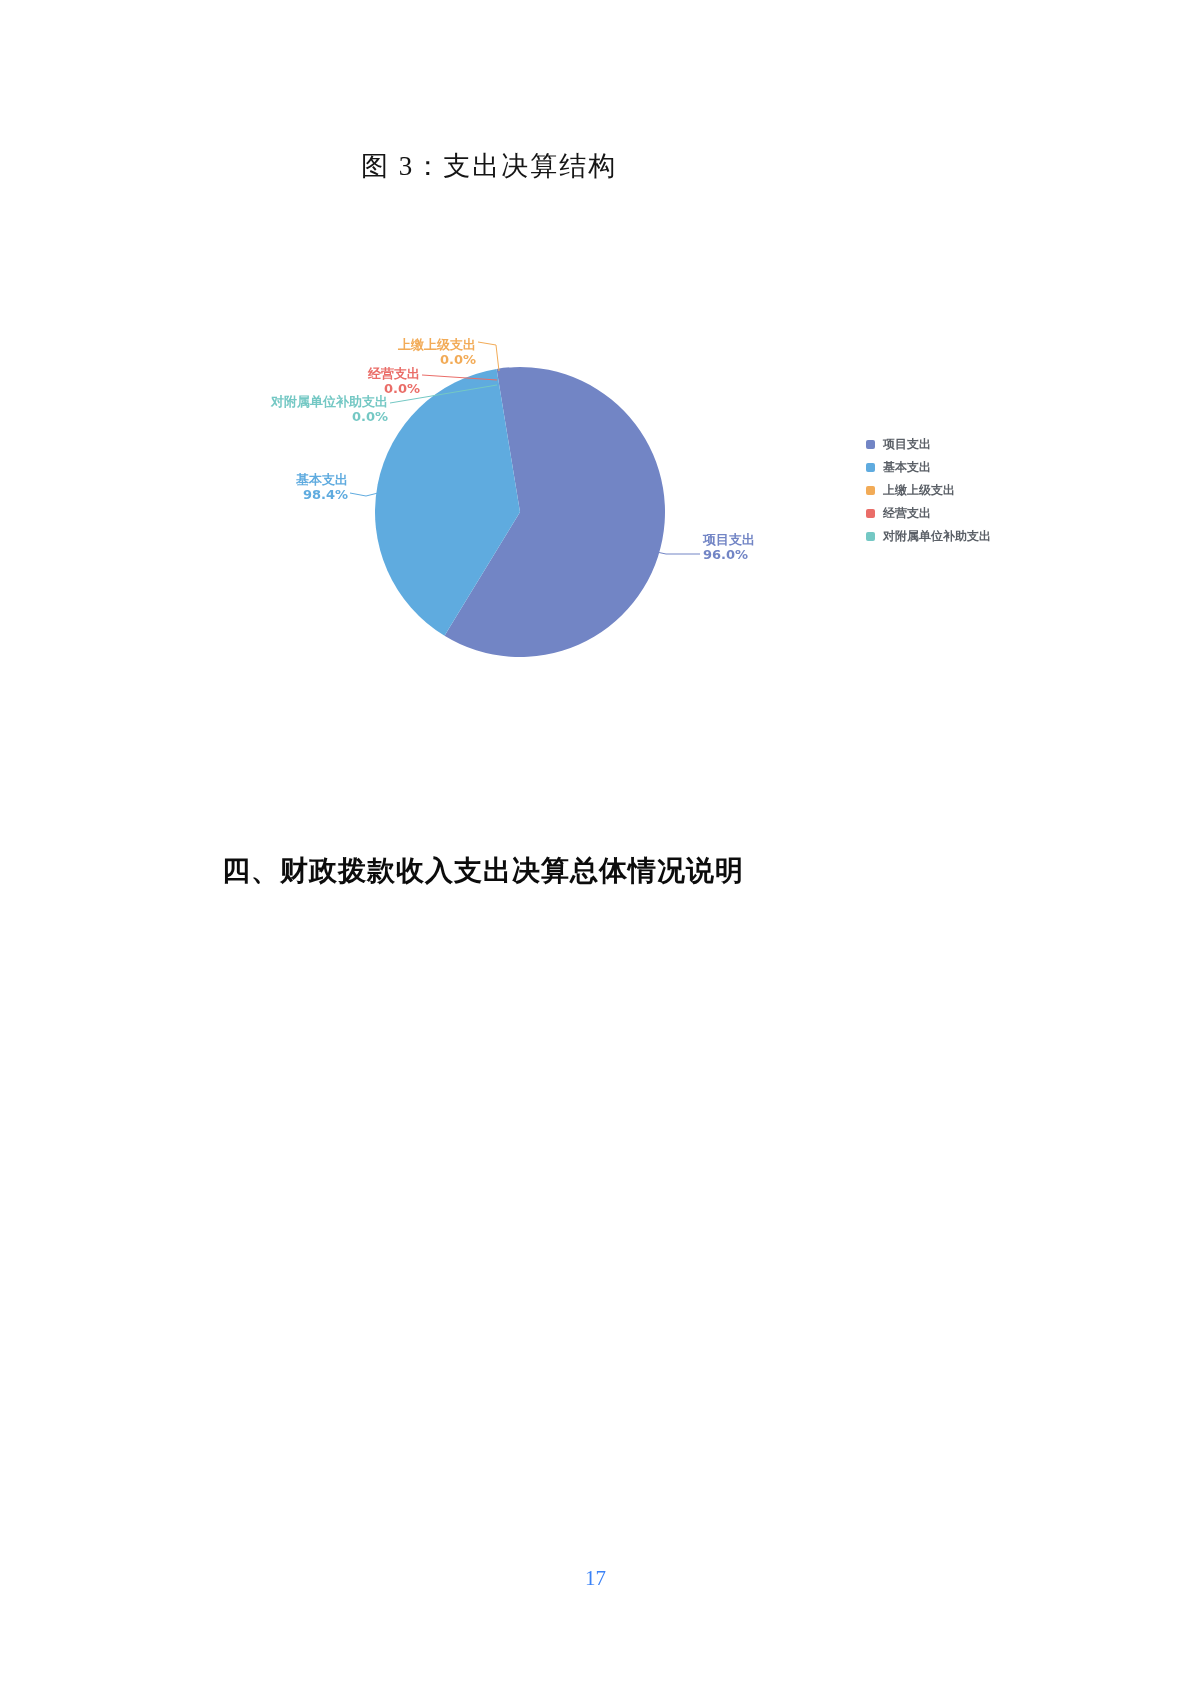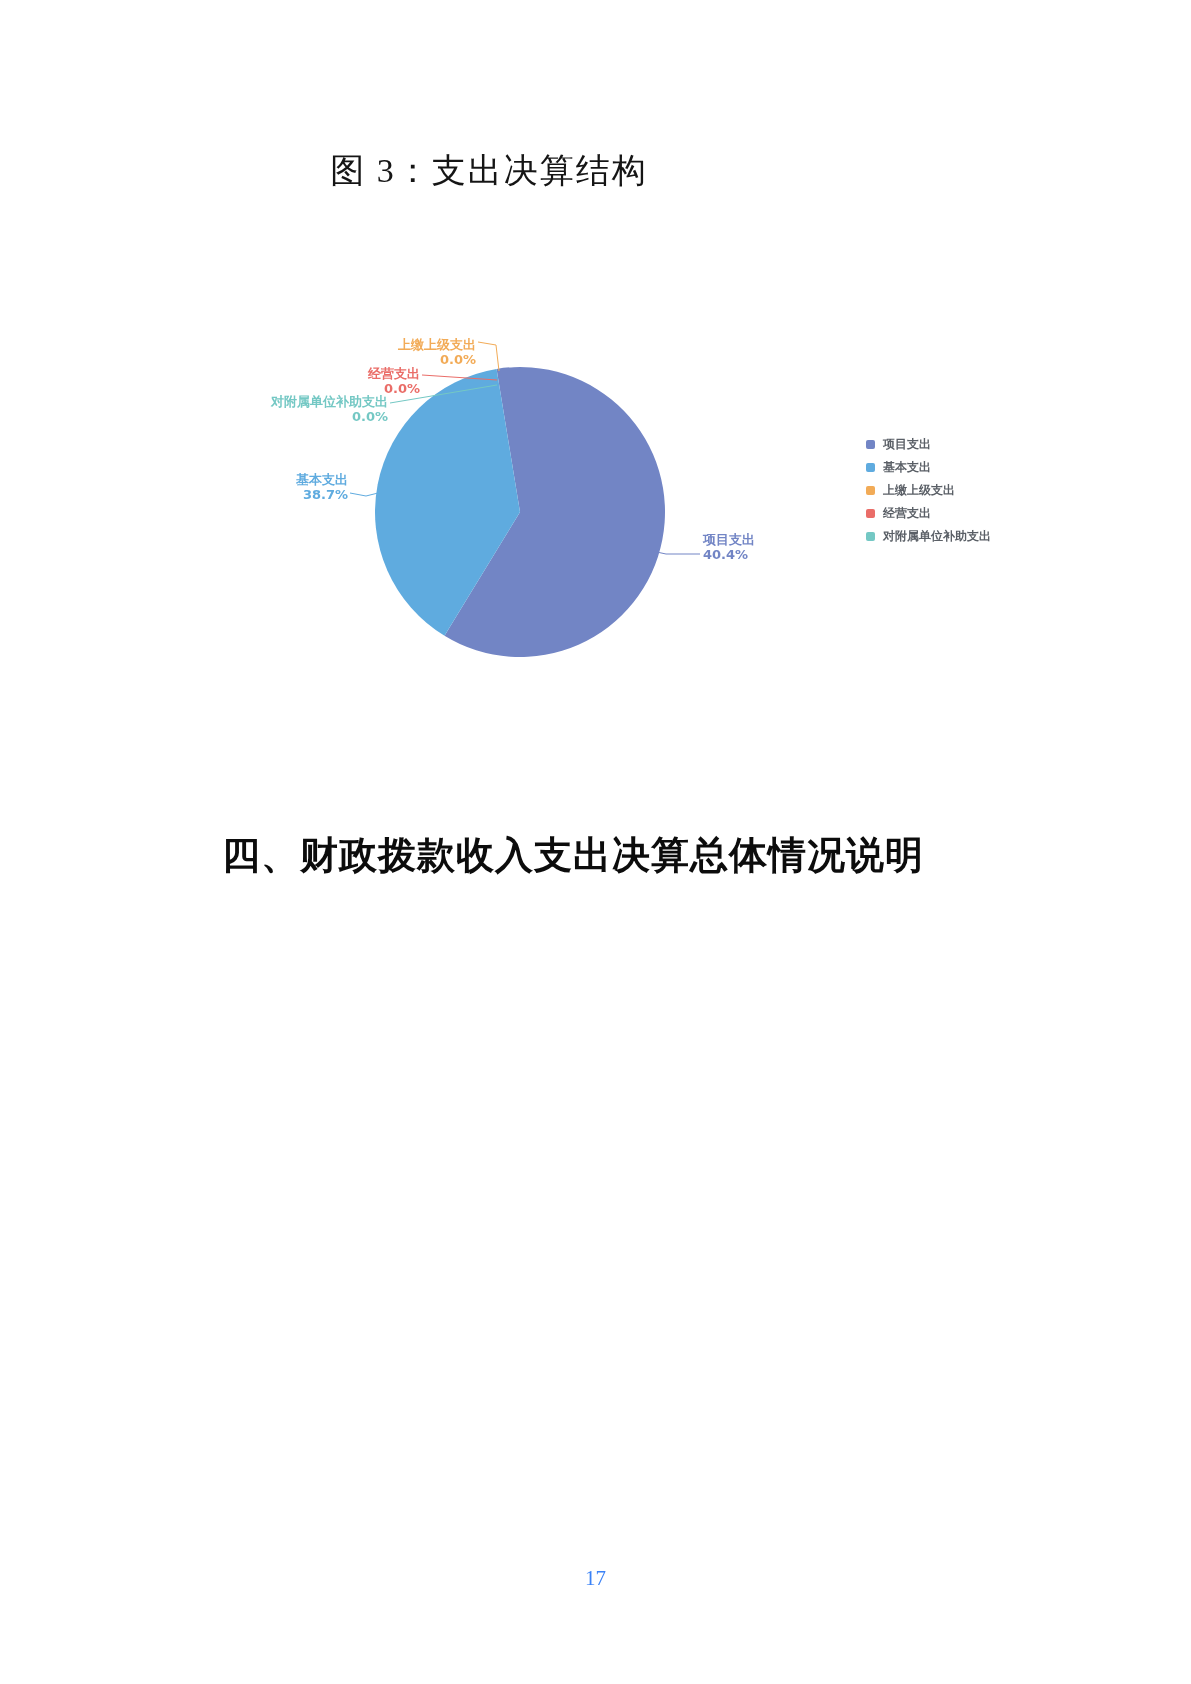--- a/index.html
+++ b/index.html
@@ -3,21 +3,21 @@
 <meta charset="utf-8">
 <style>
   html,body{margin:0;padding:0;}
   body{
     width:1191px;height:1684px;position:relative;background:#ffffff;
     font-family:"Liberation Serif","DejaVu Serif",serif;color:#1a1a1a;
     overflow:hidden;
   }
   .figure-title{
     position:absolute;top:148px;left:0;width:978px;text-align:center;
-    font-size:34px;letter-spacing:2px;color:#151515;
+    font-size:27px;letter-spacing:2px;color:#151515;
   }
   .chart{position:absolute;left:8px;top:195px;width:1191px;height:515px;font-weight:bold;}
   .chart svg{position:absolute;left:0;top:0;}
   .legend{position:absolute;left:858px;top:238px;}
   .legend-item{display:flex;align-items:center;height:23px;}
   .legend-marker{width:9px;height:9px;border-radius:2px;margin-right:8px;flex:none;}
   .legend-label{
     font-family:"DejaVu Sans","Liberation Sans",sans-serif;
     font-size:12px;color:#5a5f66;white-space:nowrap;
   }
@@ -25,23 +25,23 @@
     position:absolute;font-family:"DejaVu Sans","Liberation Sans",sans-serif;
     font-size:13px;line-height:15px;white-space:nowrap;text-align:right;
   }
   .callout.left-align{text-align:left;}
   .co-shangjiao{right:723px;top:142px;}
   .co-jingying{right:779px;top:171px;}
   .co-fushu{right:811px;top:199px;}
   .co-jiben{right:851px;top:277px;}
   .co-xiangmu{left:695px;top:337px;}
   .section-heading{
-    position:absolute;left:222px;top:830px;
+    position:absolute;left:222px;top:852px;
     font-family:"Liberation Sans","DejaVu Sans",sans-serif;
-    font-weight:bold;font-size:38px;letter-spacing:1px;color:#0c0c0c;
+    font-weight:bold;font-size:28px;letter-spacing:1px;color:#0c0c0c;
   }
   .body-text{
     position:absolute;left:170px;top:902px;width:852px;
     font-size:30px;line-height:60px;letter-spacing:2px;
     text-align:justify;text-justify:inter-ideograph;color:#141414;
   }
   .body-text p{margin:0;text-indent:2em;}
   .page-number{
     position:absolute;left:0;top:1566px;width:1191px;text-align:center;
     font-size:21px;color:#3b82f6;
@@ -72,25 +72,25 @@
   <div class="callout co-jingying" style="color: rgb(234, 109, 104);">
     <div>经营支出</div>
     <div>0.0%</div>
   </div>
   <div class="callout co-fushu" style="color: rgb(116, 200, 196);">
     <div>对附属单位补助支出</div>
     <div>0.0%</div>
   </div>
   <div class="callout co-jiben" style="color: rgb(95, 171, 223);">
     <div>基本支出</div>
-    <div>38.7%</div>
+    <div>98.4%</div>
   </div>
   <div class="callout co-xiangmu left-align" style="color: rgb(114, 133, 197);">
     <div>项目支出</div>
-    <div>40.4%</div>
+    <div>96.0%</div>
   </div>
 
   <div class="legend">
     <div class="legend-item">
       <span class="legend-marker" style="background: rgb(114, 133, 197);"></span>
       <span class="legend-label">项目支出</span>
     </div>
     <div class="legend-item">
       <span class="legend-marker" style="background: rgb(95, 171, 223);"></span>
       <span class="legend-label">基本支出</span>

